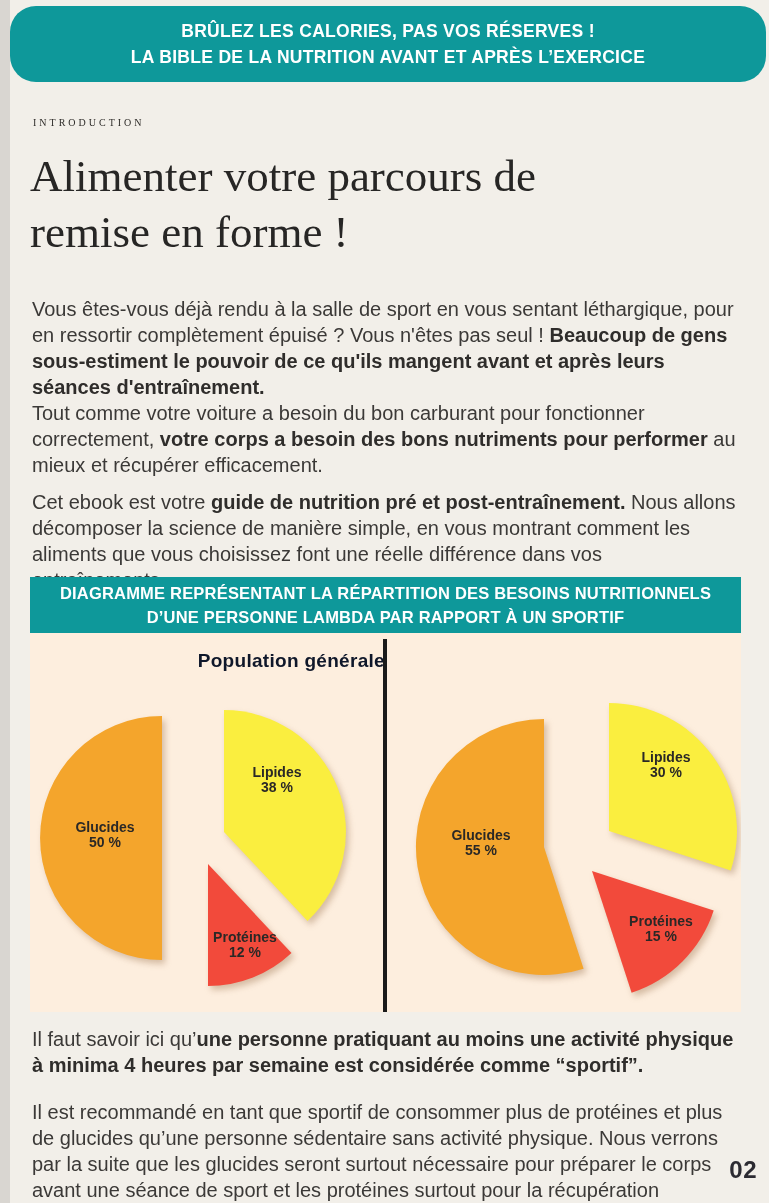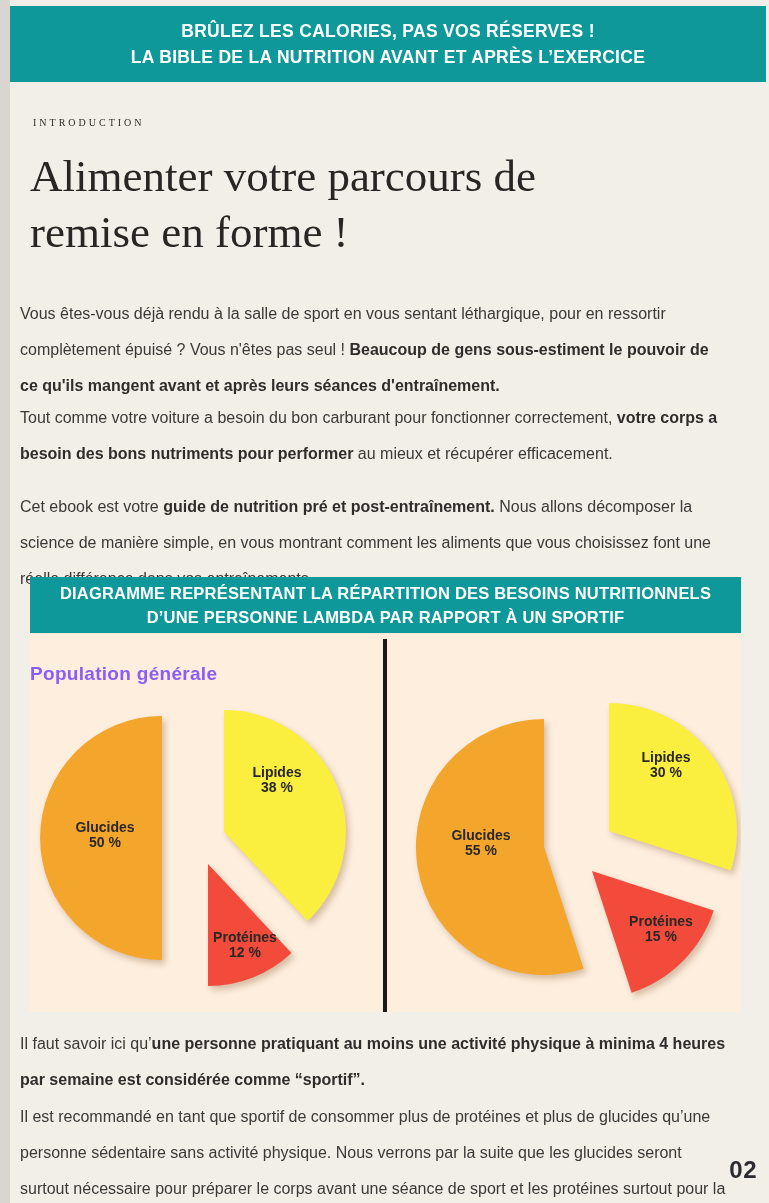--- a/index.html
+++ b/index.html
@@ -13,53 +13,53 @@
   }
   .left-strip {
     position:absolute; left:0; top:0; width:10px; height:1203px;
     background:#d9d6d1;
   }
   .top-banner {
     position:absolute; left:10px; top:6px; width:756px; height:76px;
     background:#0e989a;
     display:flex; flex-direction:column; justify-content:center; align-items:center;
     color:#ffffff; font-weight:bold; font-size:17.5px; line-height:26px;
-    text-align:center; letter-spacing:.3px;
+    text-align:center; letter-spacing:.3px;border-radius:26px;
   }
   .kicker {
     position:absolute; left:33px; top:117px;
     font-family:"Liberation Serif","DejaVu Serif",serif;
     font-size:10px; letter-spacing:3px; color:#2e2c29;
   }
   .page-title {
     position:absolute; left:30px; top:148px; width:720px;
     font-family:"Liberation Serif","DejaVu Serif",serif;
     font-size:45px; line-height:56px; font-weight:400; color:#272625;
   }
   .para {
-    position:absolute; left:20px; width:707px;
-    font-size:16px; line-height:36px; color:#3b3937;
+    position:absolute; left:32px; width:707px;
+    font-size:20px; line-height:26px; color:#3b3937;
   }
   .para b { color:#2f2d2b; }
   .p1 { top:296px; } .p2 { top:400px; } .p3 { top:489px; }
   .p4 { top:1026px; } .p5 { top:1099px; }
   .diagram-banner {
     position:absolute; left:30px; top:577px; width:711px; height:56px;
     background:#0e989a;
     display:flex; flex-direction:column; justify-content:center; align-items:center;
     color:#ffffff; font-weight:bold; font-size:16.5px; line-height:24px;
     text-align:center; letter-spacing:.2px;
   }
   .diagram {
     position:absolute; left:30px; top:633px; width:711px; height:379px;
     background:#fdeede;
   }
   .pie-title {
-    position:absolute; top:30px; width:355px; text-align:left;
-    font-size:19px; font-weight:bold; color:#8b5cf6; letter-spacing:.3px;
+    position:absolute; top:17px; width:355px; text-align:right;
+    font-size:19px; font-weight:bold; color:#0f172a; letter-spacing:.3px;
   }
   .pie-title.t1 { left:0; }
   .pie-title.t2 { left:356px; }
   .divider {
     position:absolute; left:353px; top:6px; width:4px; height:373px;
     background:#1a1a1a;
   }
   .pie-svg { position:absolute; top:0; width:356px; height:379px; }
   .pie-svg.s1 { left:0; }
   .pie-svg.s2 { left:355px; }

